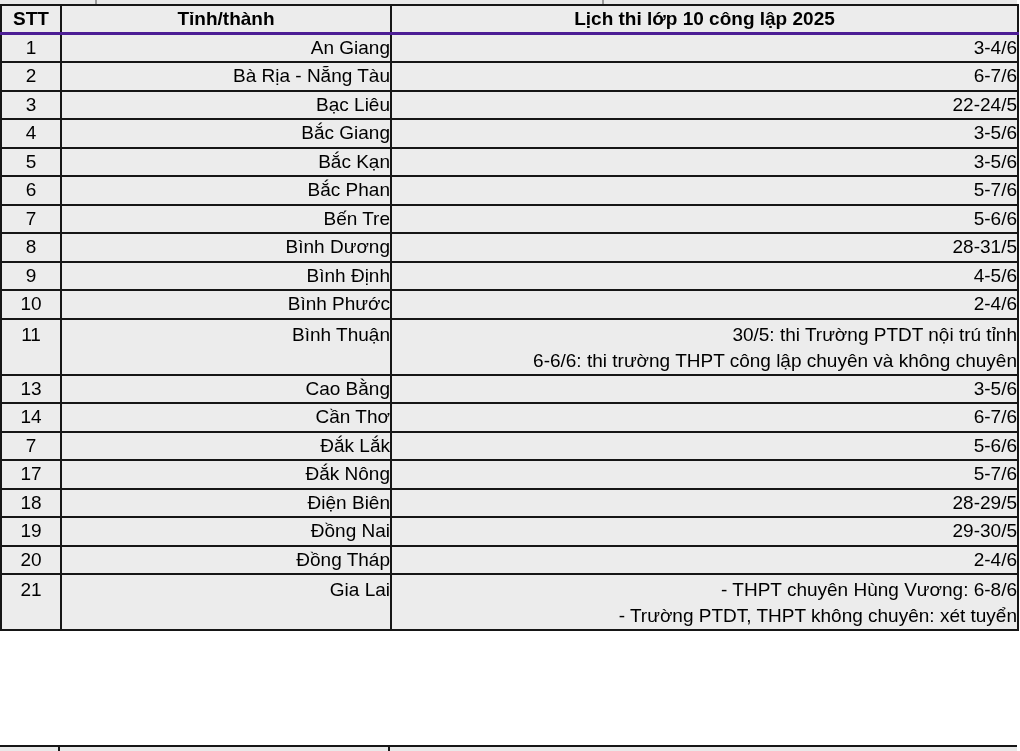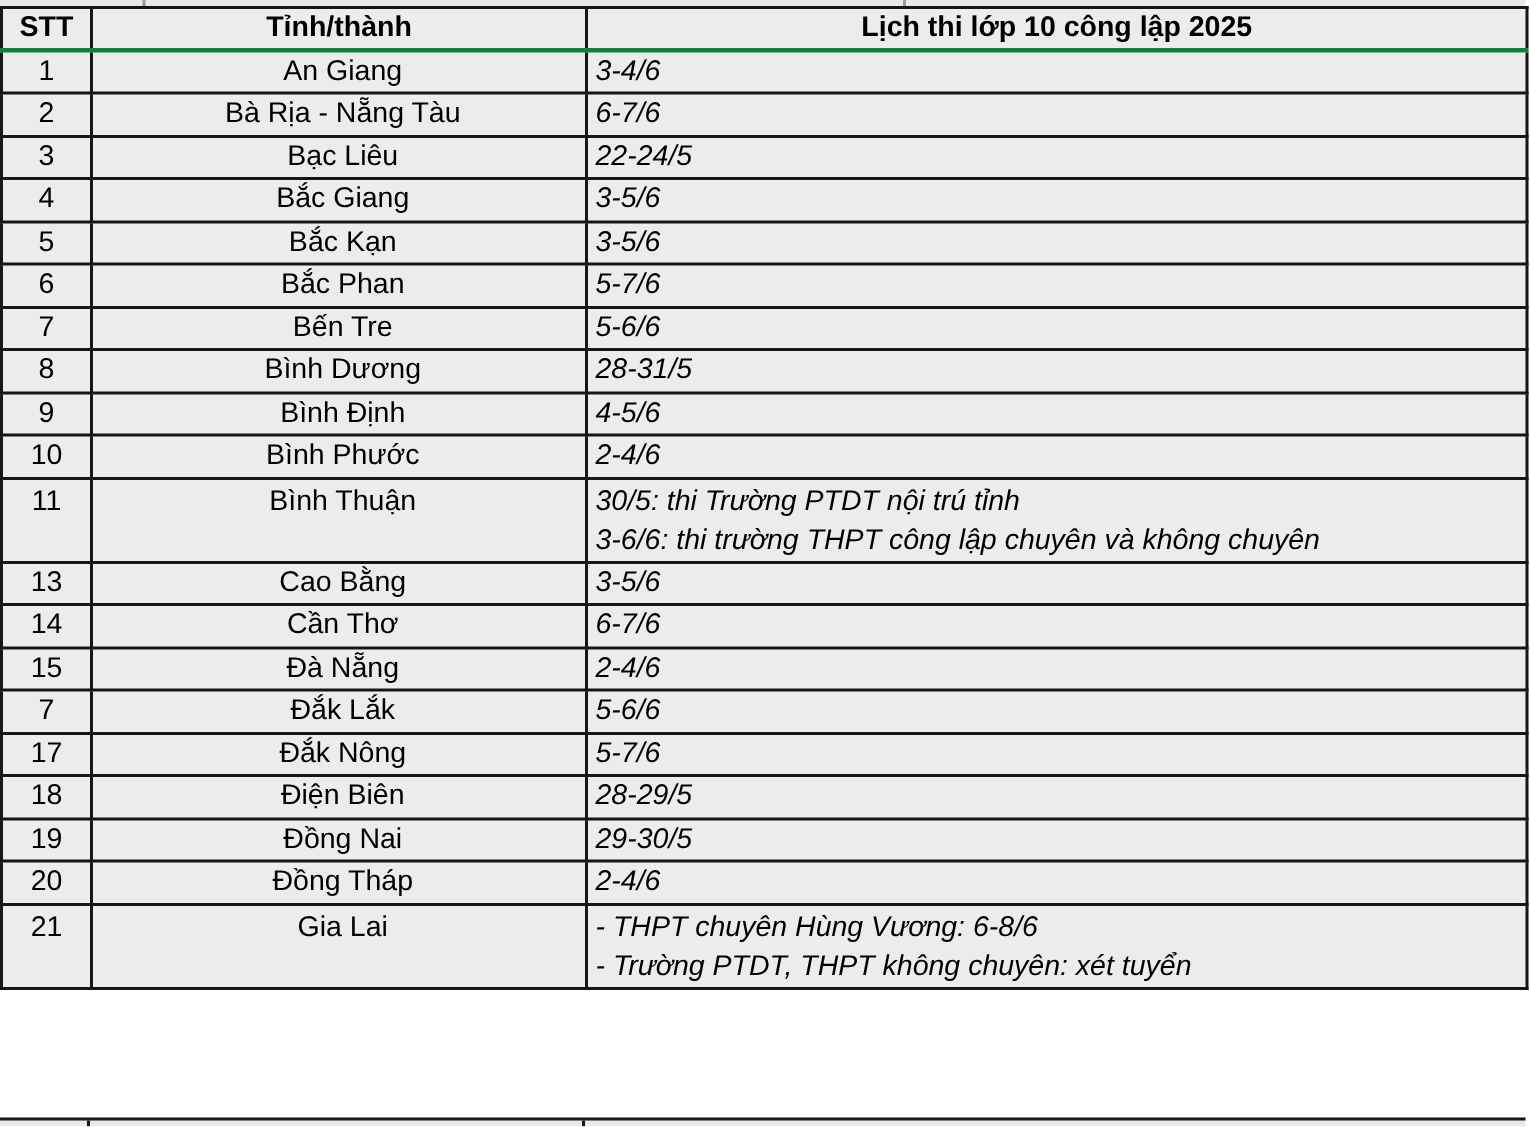--- a/index.html
+++ b/index.html
@@ -45,25 +45,25 @@
     font-size: 19px;
     line-height: 26px;
     overflow: hidden;
     white-space: nowrap;
   }
   th {
     height: 27px;
     font-weight: bold;
     text-align: center;
     vertical-align: middle;
-    border-bottom: 3px solid #15803d;
+    border-bottom: 3px solid #4c1d95;
   }
   td.stt  { text-align: center; }
-  td.prov { padding-left: 5px; text-align: center; margin-top: 18px; }
-  td.sched{ padding-left: 5px; text-align: left; font-style: italic; }
+  td.prov { padding-left: 5px; text-align: right; margin-top: 18px; }
+  td.sched{ padding-left: 5px; text-align: right; }
   tr.single td { height: 28.5px; vertical-align: middle; }
   tr.tall td   { height: 53px; vertical-align: top; padding-top: 2px; }
   tr.tall td .line { line-height: 26px; }
   
   .bottom-sliver {
     position: absolute;
     left: 0;
     bottom: 0;
     width: 1017px;
     height: 6px;
@@ -150,37 +150,32 @@
       <tr class="single">
         <td class="stt">10</td>
         <td class="prov">Bình Phước</td>
         <td class="sched">2-4/6</td>
       </tr>
       <tr class="tall">
         <td class="stt">11</td>
         <td class="prov">Bình Thuận</td>
         <td class="sched">
           <div class="line">30/5: thi Trường PTDT nội trú tỉnh</div>
-          <div class="line">3-6/6: thi trường THPT công lập chuyên và không chuyên</div>
+          <div class="line">6-6/6: thi trường THPT công lập chuyên và không chuyên</div>
         </td>
       </tr>
       <tr class="single">
         <td class="stt">13</td>
         <td class="prov">Cao Bằng</td>
         <td class="sched">3-5/6</td>
       </tr>
       <tr class="single">
         <td class="stt">14</td>
         <td class="prov">Cần Thơ</td>
         <td class="sched">6-7/6</td>
-      </tr>
-      <tr class="single">
-        <td class="stt">15</td>
-        <td class="prov">Đà Nẵng</td>
-        <td class="sched">2-4/6</td>
       </tr>
       <tr class="single">
         <td class="stt">7</td>
         <td class="prov">Đắk Lắk</td>
         <td class="sched">5-6/6</td>
       </tr>
       <tr class="single">
         <td class="stt">17</td>
         <td class="prov">Đắk Nông</td>
         <td class="sched">5-7/6</td>

